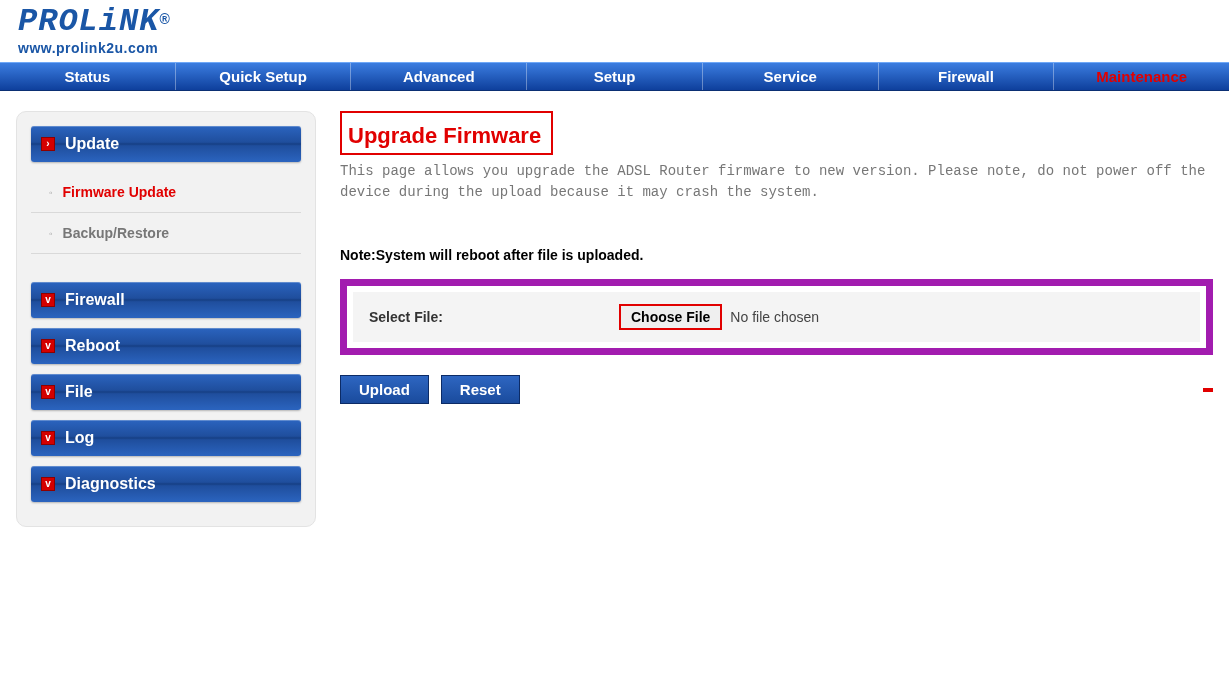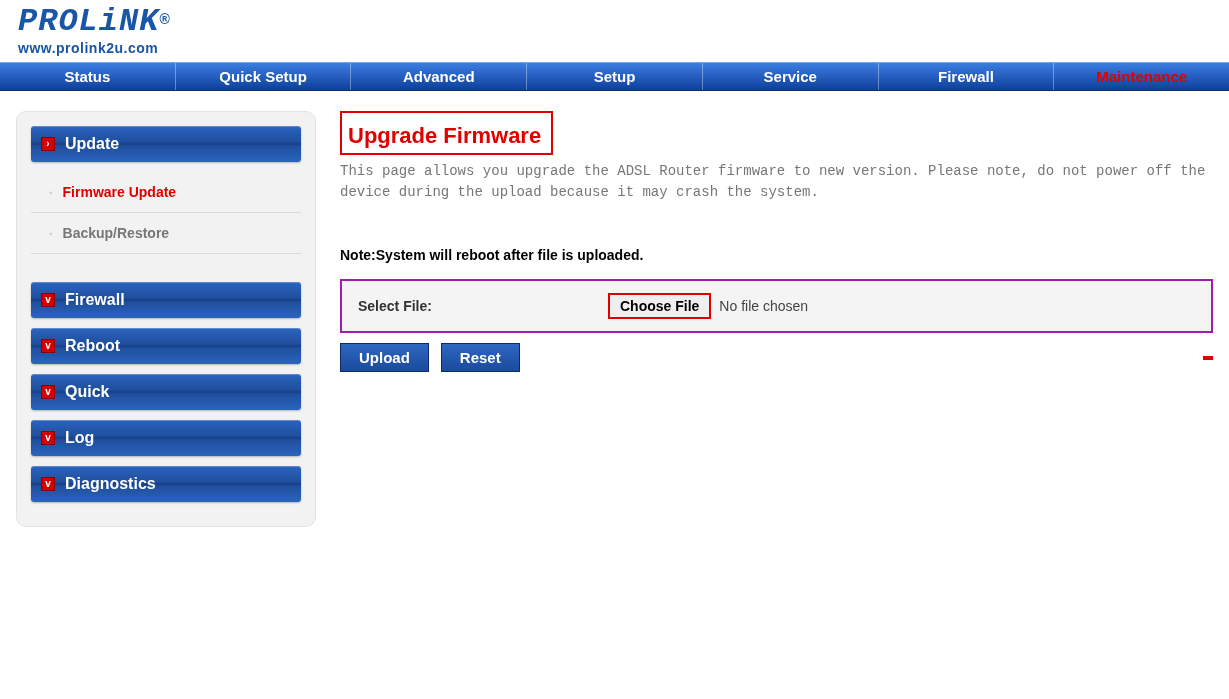--- a/index.html
+++ b/index.html
@@ -83,21 +83,21 @@
     .main { flex:1; min-width:0; }
     .page-title {
       display:inline-block;
       color:#e10000; font-size:22px; font-weight:bold;
       border:2px solid #e10000; padding:10px 10px 4px 6px;
       margin-bottom:6px;
     }
     .page-desc { color:#777; font-size:14px; line-height:1.5; margin-bottom:24px;font-family:Liberation Mono, monospace; }
     .page-note { color:#000; font-weight:bold; font-size:14px; margin-bottom:16px;margin-top:44px; }
 
-    .file-panel { border:2px solid #a21caf; margin-bottom:10px; }
+    .file-panel { border:7px solid #a21caf; padding:6px; margin-bottom:20px; }
     .file-row { background:#f4f4f4; display:flex; align-items:center; padding:12px 16px; gap:20px; }
     .file-label { font-weight:bold; font-size:14px; min-width:230px; }
     .file-pick { display:flex; align-items:center; gap:8px; }
     .choose-btn {
       border:2px solid #e10000;
       background:#efefef;
       padding:3px 10px;
       font-size:14px;
       cursor:pointer;
       font-weight:bold;
@@ -159,21 +159,21 @@
     <div class="side-btn">
       <span class="side-ico">v</span>
       <span>Firewall</span>
     </div>
     <div class="side-btn">
       <span class="side-ico">v</span>
       <span>Reboot</span>
     </div>
     <div class="side-btn">
       <span class="side-ico">v</span>
-      <span>Quick</span>
+      <span>File</span>
     </div>
     <div class="side-btn">
       <span class="side-ico">v</span>
       <span>Log</span>
     </div>
     <div class="side-btn">
       <span class="side-ico">v</span>
       <span>Diagnostics</span>
     </div>
 

